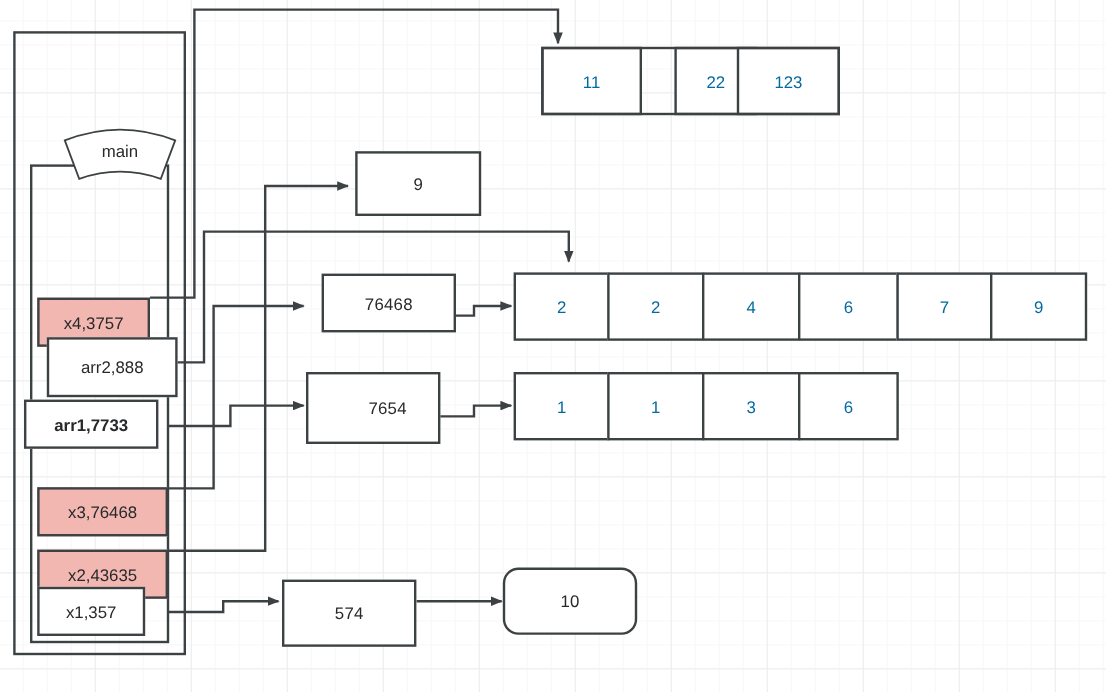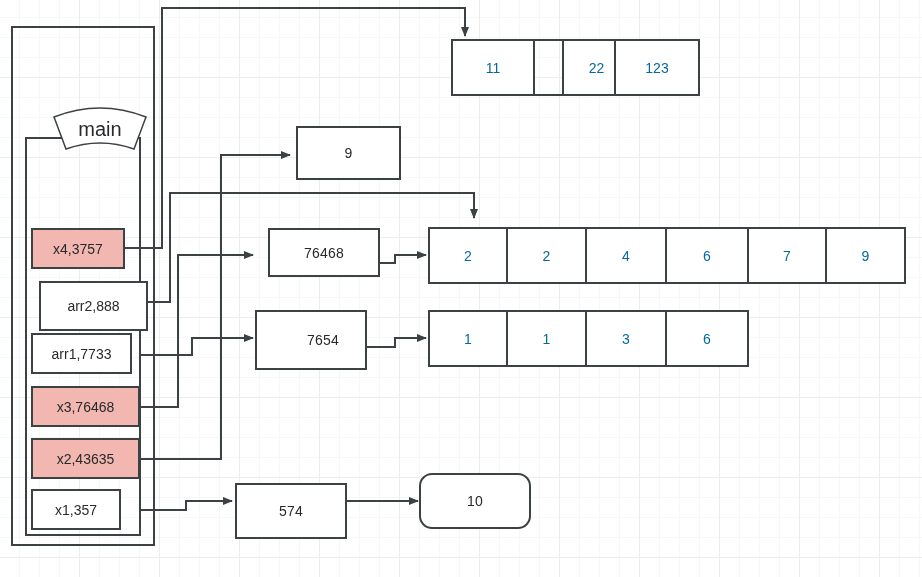--- a/index.html
+++ b/index.html
@@ -55,38 +55,39 @@
     background: #ffffff;
     display: flex;
     align-items: center;
     justify-content: center;
     font-size: 14px;
     color: #27292b;
   }
   .var-box.hot {
     background: #f3b7b1;
     border-color: #3c4144;
+    margin-top: 20px;
   }
   .cell {
     position: absolute;
     box-sizing: border-box;
     border: 2px solid #3c4144;
     background: #ffffff;
     display: flex;
     align-items: center;
     justify-content: center;
     font-size: 14px;
     color: #0369a1;
   }
   .arcbanner {
     position: absolute;
   }
   .arclabel {
     position: absolute;
-    font-size: 20px;
+    font-size: 14px;
     color: #27292b;
     width: 100%;
     text-align: center;
   }
 </style>
 </head>
 <body>
 
 <div id="canvas">
 
@@ -127,21 +128,21 @@
     </svg>
     <div class="arclabel" style="left:0; top:19px;">main</div>
   </div>
 
   <div class="var-box hot" style="left:31px; top:228px; width:94px; height:41px;">
     <span>x4,3757</span>
   </div>
   <div class="var-box" style="left:39px; top:281px; width:109px; height:50px;">
     <span>arr2,888</span>
   </div>
-  <div class="var-box" style="left:31px; top:333px; width:101px; height:41px;">
+  <div class="var-box" style="left:20px; top:333px; width:112px; height:41px;font-weight:bold;">
     <span>arr1,7733</span>
   </div>
   <div class="var-box hot" style="left:31px; top:386px; width:109px; height:41px;">
     <span>x3,76468</span>
   </div>
   <div class="var-box hot" style="left:31px; top:438px; width:109px; height:41px;">
     <span>x2,43635</span>
   </div>
   <div class="var-box" style="left:31px; top:489px; width:90px; height:41px;">
     <span>x1,357</span>

